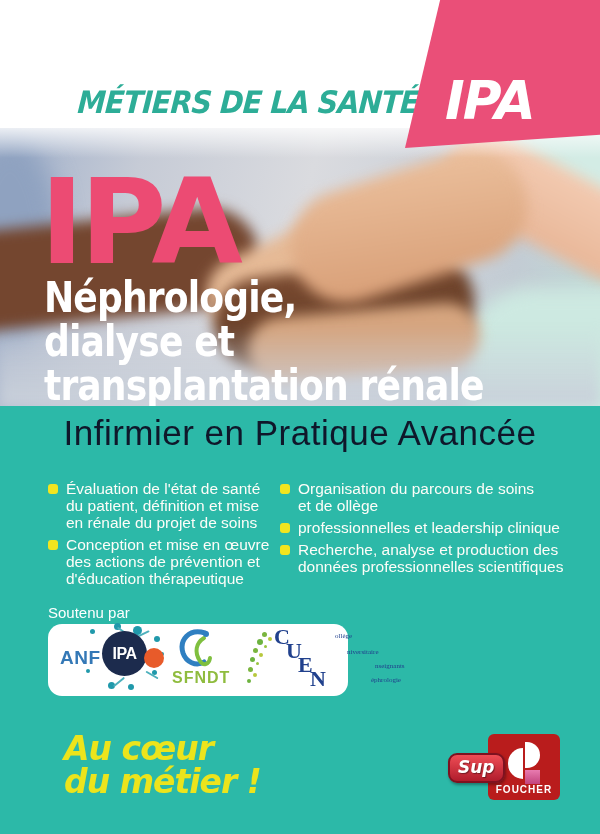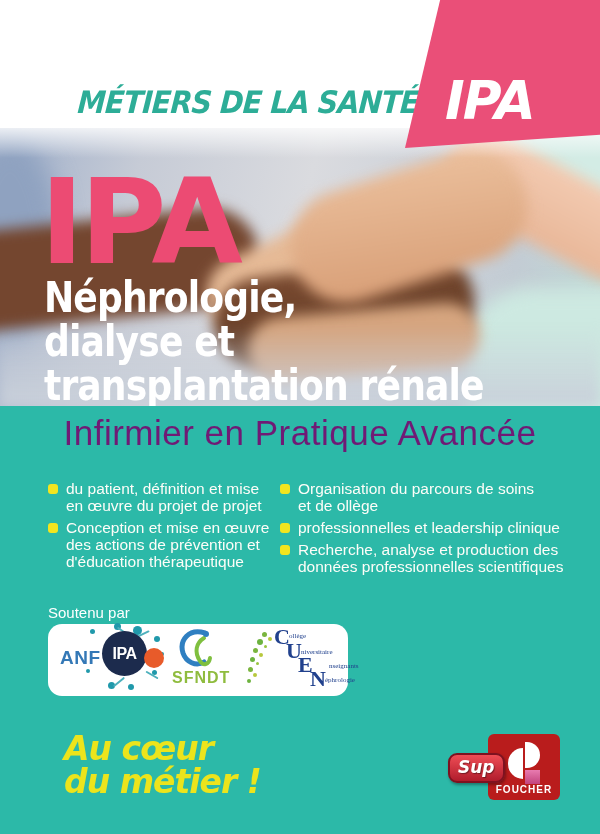--- a/index.html
+++ b/index.html
@@ -50,21 +50,21 @@
   .main-title{
     position:absolute;left:44px;top:276px;z-index:4;
     font-family:"DejaVu Sans",sans-serif;font-weight:bold;font-size:42px;line-height:44px;
     color:#fff;letter-spacing:-1px;transform:scaleX(.86);transform-origin:left top;white-space:nowrap;
   }
   .main-title span{display:block;}
   
   .lower{position:absolute;top:406px;left:0;width:600px;height:428px;background:#2cb9a8;z-index:5;}
   .subtitle{
     position:absolute;top:7px;left:0;width:600px;text-align:center;
-    font-size:35px;font-weight:normal;color:#701a75;letter-spacing:.5px;white-space:nowrap;
+    font-size:35px;font-weight:normal;color:#0f172a;letter-spacing:.5px;white-space:nowrap;
   }
   .col{position:absolute;top:74px;}
   .col-left{left:48px;width:245px;}
   .col-right{left:280px;width:305px;}
   .feature{display:flex;margin-bottom:5px;}
   .bullet{flex:0 0 auto;width:10px;height:10px;margin:4px 8px 0 0;border-radius:3px;background:#f2e51f;}
   .feature-text{font-size:15.5px;line-height:17px;color:#fdfdf8;}
   .feature-text span{display:block;white-space:nowrap;}
   .soutenu{position:absolute;left:48px;top:198px;font-size:15px;color:#fff;}
   
@@ -74,21 +74,21 @@
   .anf-circle{left:54px;top:7px;width:45px;height:45px;border-radius:50%;background:#1c2b4d;
     display:flex;align-items:center;justify-content:center;z-index:2;}
   .anf-circle span{position:static;font-size:16px;font-weight:bold;color:#fff;letter-spacing:-0.5px;}
   .anf-orange{left:96px;top:24px;width:20px;height:20px;border-radius:50%;background:#e85b2a;z-index:2;}
   .ndot{border-radius:50%;background:#2099ab;}
   .nline{height:2px;background:#4db0bc;border-radius:1px;}
   .sfndt-glyph{left:128px;top:3px;}
   .sfndt-text{left:124px;top:45px;font-size:16px;font-weight:bold;color:#8fbc3e;letter-spacing:1px;}
   .cdot{border-radius:50%;}
   .cuen-letter{font-family:"Liberation Serif",serif;font-weight:bold;font-size:22px;line-height:1;color:#21418d;}
-  .cuen-word{font-family:"Liberation Serif",serif;font-size:7px;color:#21418d;white-space:nowrap;}
+  .cuen-word{font-family:"Liberation Serif",serif;font-size:7px;color:#21418d;white-space:nowrap;margin-left:46px;}
   
   .slogan{
     position:absolute;left:64px;top:326px;
     font-family:"DejaVu Sans",sans-serif;font-weight:bold;font-style:italic;
     font-size:34px;line-height:33px;color:#ece41c;letter-spacing:-1px;transform:scaleX(.97);transform-origin:left top;
   }
   .slogan span{display:block;white-space:nowrap;}
   .foucher{position:absolute;left:488px;top:328px;width:72px;height:66px;background:#b91c1c;border-radius:6px;}
   .fw{position:absolute;left:20px;top:6px;width:34px;height:44px;}
   .fw div{position:absolute;}
@@ -139,22 +139,23 @@
   </div>
 
   <div class="lower">
 
     <div class="subtitle">Infirmier en Pratique Avancée</div>
 
     <div class="col col-left">
       <div class="feature">
         <span class="bullet"></span>
         <span class="feature-text">
+          <span>Évaluation de l'état de santé</span>
           <span>du patient, définition et mise</span>
-          <span>en œuvre du projet de projet</span>
+          <span>en rénale du projet de soins</span>
         </span>
       </div>
       <div class="feature">
         <span class="bullet"></span>
         <span class="feature-text">
           <span>Conception et mise en œuvre</span>
           <span>des actions de prévention et</span>
           <span>d'éducation thérapeutique</span>
         </span>
       </div>

